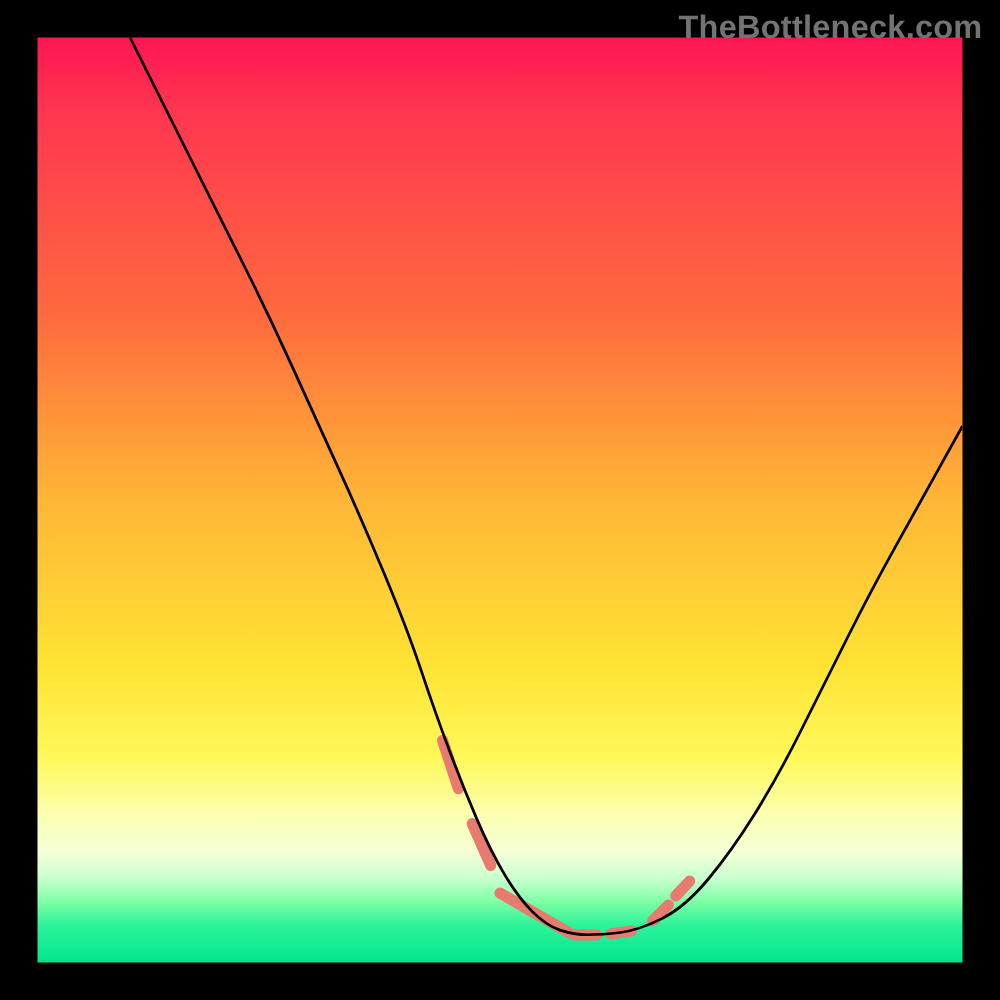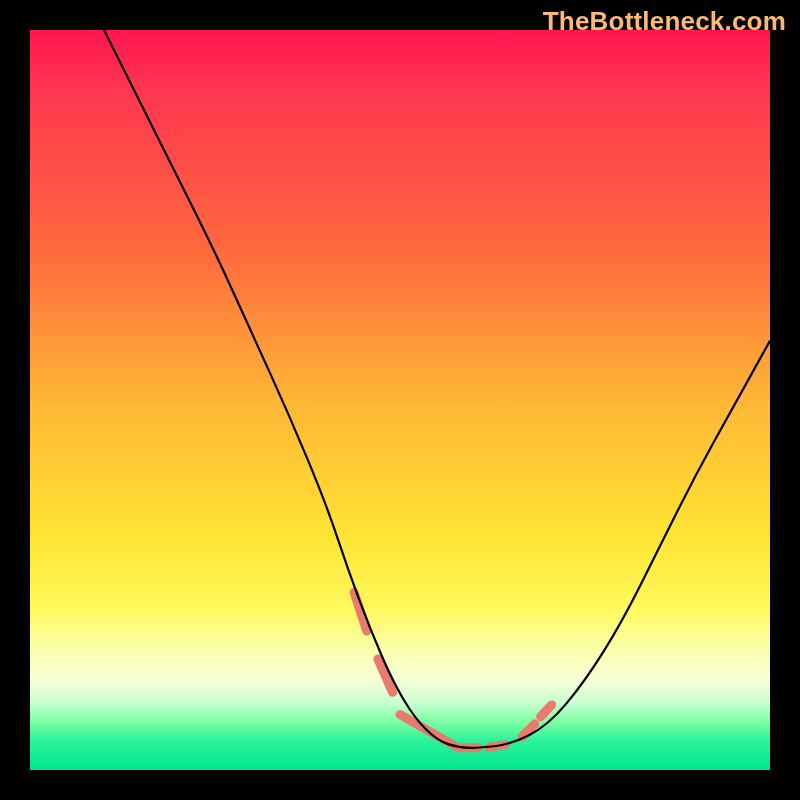--- a/index.html
+++ b/index.html
@@ -14,21 +14,21 @@
   .frame {
     position: relative;
     width: 800px;
     height: 800px;
     background: #000;
   }
   .watermark {
     position: absolute;
     top: 6px;
     right: 14px;
-    color: #fdba74;
+    color: #737373;
     font-size: 26px;
     font-weight: 600;
     letter-spacing: 0.2px;
     z-index: 10;
   }
   .plot {
     position: absolute;
     left: 30px;
     top: 30px;
     width: 740px;

